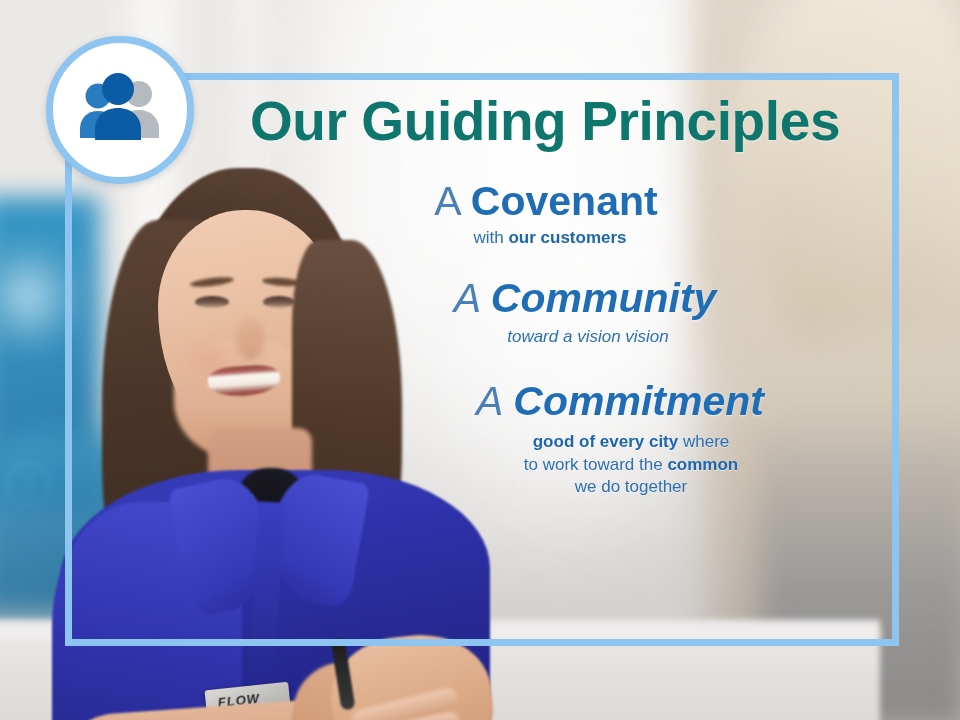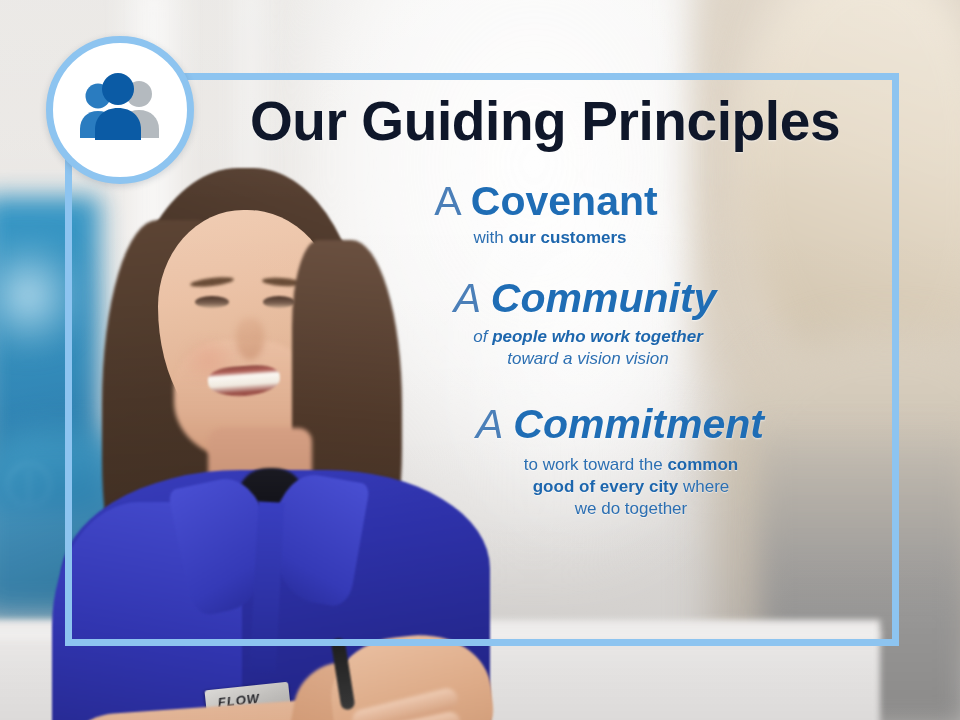--- a/index.html
+++ b/index.html
@@ -427,52 +427,51 @@
 
         <circle cx="26" cy="24" r="12.5" fill="#2a7cc0"></circle>
         <path d="M26 39c-11 0-18 7.5-18 18v9h36v-9c0-10.5-7-18-18-18z" fill="#2a7cc0"></path>
 
         <circle cx="46" cy="17" r="16" fill="#0b5ba5"></circle>
         <path d="M46 36c-14 0-23 9-23 21.5V68h46V57.5C69 45 60 36 46 36z" fill="#0b5ba5"></path>
       </svg>
     </span>
   </div>
 
-  <div class="title" style="color: #0f172a;">Our Guiding Principles</div>
+  <div class="title" style="color: #0f766e;">Our Guiding Principles</div>
 
   <div class="principles">
 
     <div class="principle a1">
       <div class="p-head">
         <span class="p-article">A</span>
         <span class="p-word">Covenant</span>
       </div>
       <div class="p-body">
         <span>with </span><b>our customers</b>
       </div>
     </div>
 
     <div class="principle a2">
       <div class="p-head">
         <span class="p-article">A</span>
         <span class="p-word">Community</span>
       </div>
       <div class="p-body">
-        <div><span>of </span><b>people who work together</b></div>
         <div>toward a vision vision</div>
       </div>
     </div>
 
     <div class="principle a3">
       <div class="p-head">
         <span class="p-article">A</span>
         <span class="p-word">Commitment</span>
       </div>
       <div class="p-body">
+        <div><b>good of every city</b><span> where</span></div>
         <div><span>to work toward the </span><b>common</b></div>
-        <div><b>good of every city</b><span> where</span></div>
         <div>we do together</div>
       </div>
     </div>
 
   </div>
 
 </div>
 
 </body></html>

